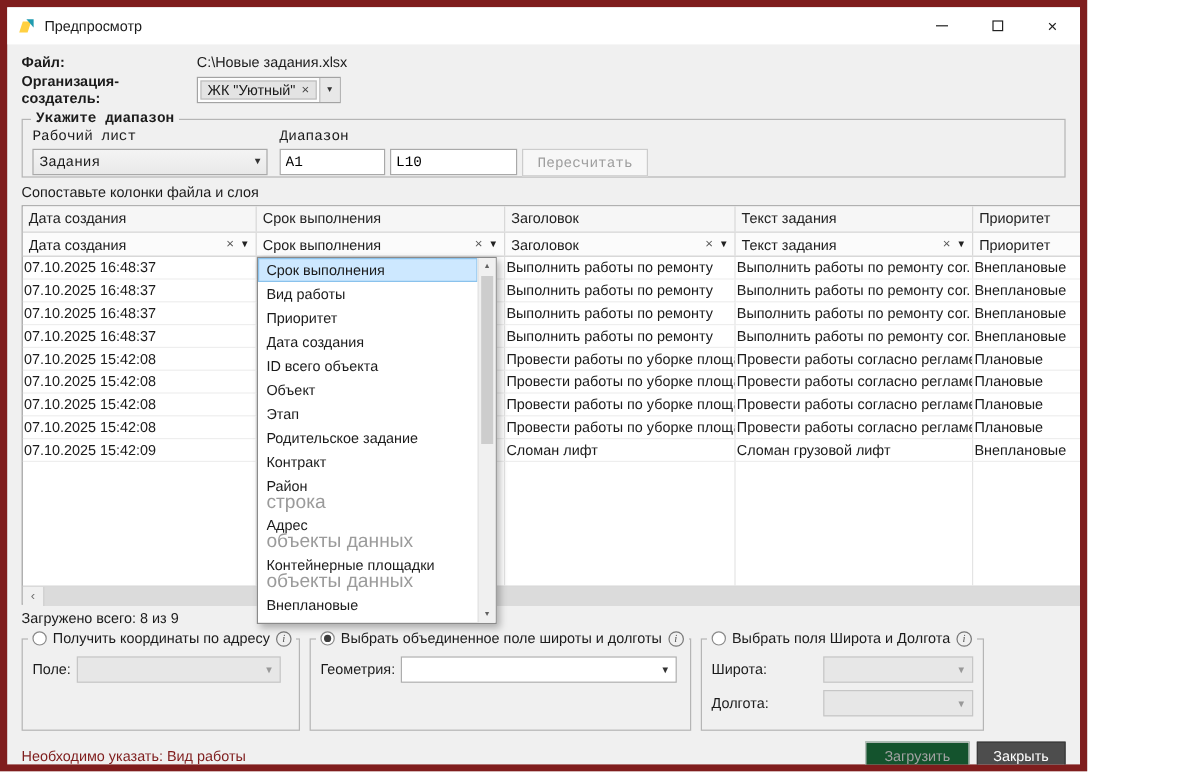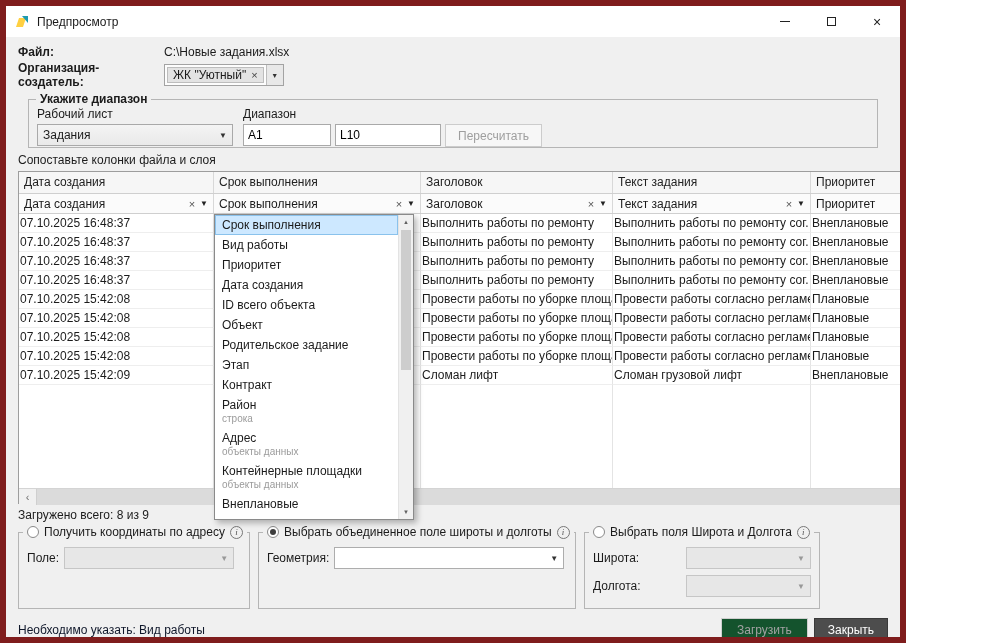--- a/index.html
+++ b/index.html
@@ -24,21 +24,21 @@
   .row-org { margin-top:5px; height:22px; }
   .lbl-b { font-weight:bold; width:146px; flex:0 0 auto; }
   .chip-combo { display:flex; align-items:stretch; height:22px; border:1px solid #a3a3a3; background:#fdfdfd; }
   .chip { display:flex; align-items:center; gap:5px; background:#e3e3e3; border:1px solid #bdbdbd; margin:2px; padding:0 5px; }
   .chip-x { font-size:11px; color:#444; }
   .chip-arrow { width:17px; display:flex; align-items:center; justify-content:center; border-left:1px solid #bdbdbd; background:#e8e8e8; font-size:7px; color:#333; }
 
   
   fieldset { border:1px solid #b5b5b5; min-inline-size:0; background:transparent; }
   fieldset legend { margin-left:7px; padding:0 4px; }
-  .range-group { margin:6px 22px 0; height:56px; }
+  .range-group { margin:6px 12px 0; height:56px;font-family:Liberation Mono, monospace; }
   .range-group legend { font-weight:bold; }
   .range-inner { display:flex; padding:0 8px; margin-top:1px; }
   .fld { display:flex; flex-direction:column; }
   .fld-label { margin-bottom:3px; }
   .combo { height:22px; border:1px solid #a9a9a9; background:linear-gradient(#f4f4f4,#e9e9e9); display:flex; align-items:center; padding:0 5px; }
   .combo .arrow { margin-left:auto; font-size:8px; color:#333; }
   .ws-combo { width:196px; }
   .range-fld { margin-left:10px; }
   .range-inputs { display:flex; gap:4px; }
   .txt-input { height:22px; border:1px solid #a9a9a9; background:#fff; padding:0 4px; font:inherit; }
@@ -64,21 +64,21 @@
   .hscroll { height:17px; background:#f0f0f0; border-top:1px solid #d4d4d4; display:flex; align-items:stretch; }
   .hs-arrow { width:17px; display:flex; align-items:center; justify-content:center; color:#707070; font-size:11px; }
   .hs-thumb { flex:1; background:#dbdbdb; border-left:1px solid #cfcfcf; border-right:1px solid #cfcfcf; }
 
   
   .dropdown { position:absolute; left:195px; top:42px; width:200px; height:306px; background:#fff; border:1px solid #8a8a8a; box-shadow:3px 3px 6px rgba(0,0,0,0.28); z-index:20; display:flex; overflow:hidden; }
   .dd-list { flex:1; overflow:hidden; }
   .dd-item { padding:2px 7px; }
   .dd-item.selected { background:#cde8ff; box-shadow:inset 0 0 0 1px #8ac2ec; }
   .dd-label { font-size:12px; line-height:16px; white-space:nowrap; overflow:hidden; }
-  .dd-type { font-size:10px; line-height:12px; padding-bottom:1px; color:#9b9b9b; white-space:nowrap; }
+  .dd-type { font-size:16px; line-height:12px; padding-bottom:1px; color:#9b9b9b; white-space:nowrap; }
   .dd-scroll { width:15px; background:#f0f0f0; border-left:1px solid #e3e3e3; position:relative; flex:0 0 auto; }
   .dds-up,.dds-down { position:absolute; left:0; width:100%; height:14px; display:flex; align-items:center; justify-content:center; font-size:6px; color:#606060; }
   .dds-up { top:0; } .dds-down { bottom:0; }
   .dds-thumb { position:absolute; left:2px; right:2px; top:15px; height:140px; background:#cdcdcd; }
 
   .loaded-text { margin:4px 12px 0; height:14px; }
 
   
   .coords-row { display:flex; gap:8px; margin:3px 12px 0; }
   .coord-box { height:84px; }
@@ -93,21 +93,21 @@
   .combo2 .arrow { margin-left:auto; font-size:8px; color:#333; }
   .combo2.disabled { background:#e7e7e7; border-color:#c6c6c6; }
   .combo2.disabled .arrow { color:#999; }
   .w170 { width:170px; } .w230 { width:230px; } .w160 { width:160px; }
   .lbl52 { width:52px; }
   .stack { display:flex; flex-direction:column; gap:6px; padding:0 8px; margin-top:8px; }
   .stack .coord-inner { padding:0; margin-top:0;gap:36px; }
 
   
   .footer { display:flex; align-items:center; margin:8px 12px 0; height:26px; }
-  .error-text { color:#0f172a; }
+  .error-text { color:#7f1d1d; }
   .footer-buttons { margin-left:auto; display:flex; gap:6px; }
   .btn-load { height:25px; padding:0 15px; border:1px solid #cfcfcf; background:#14532d; color:#a2a2a2; font:inherit; }
   .btn-close { height:25px; padding:0 13px; border:1px solid #3a3a3a; background:#4d4d4d; color:#ffffff; font:inherit; }
 </style>
 </head>
 <body>
 
 <div class="window">
 
   <div class="titlebar">
@@ -298,24 +298,24 @@
           <div class="dd-item">
             <div class="dd-label">Дата создания</div>
           </div>
           <div class="dd-item">
             <div class="dd-label">ID всего объекта</div>
           </div>
           <div class="dd-item">
             <div class="dd-label">Объект</div>
           </div>
           <div class="dd-item">
+            <div class="dd-label">Этап</div>
+          </div>
+          <div class="dd-item">
             <div class="dd-label">Родительское задание</div>
-          </div>
-          <div class="dd-item">
-            <div class="dd-label">Этап</div>
           </div>
           <div class="dd-item">
             <div class="dd-label">Контракт</div>
           </div>
           <div class="dd-item">
             <div class="dd-label">Район</div>
             <div class="dd-type">строка</div>
           </div>
           <div class="dd-item">
             <div class="dd-label">Адрес</div>

